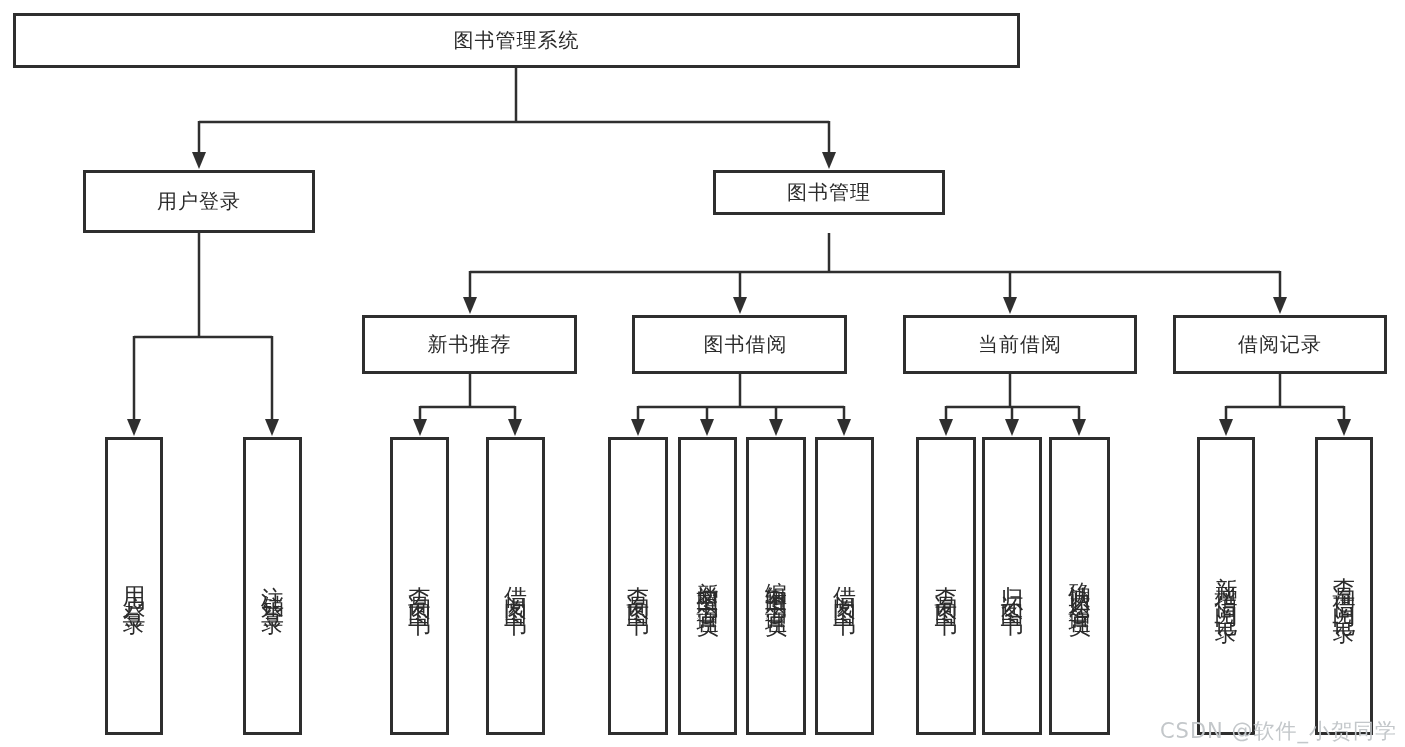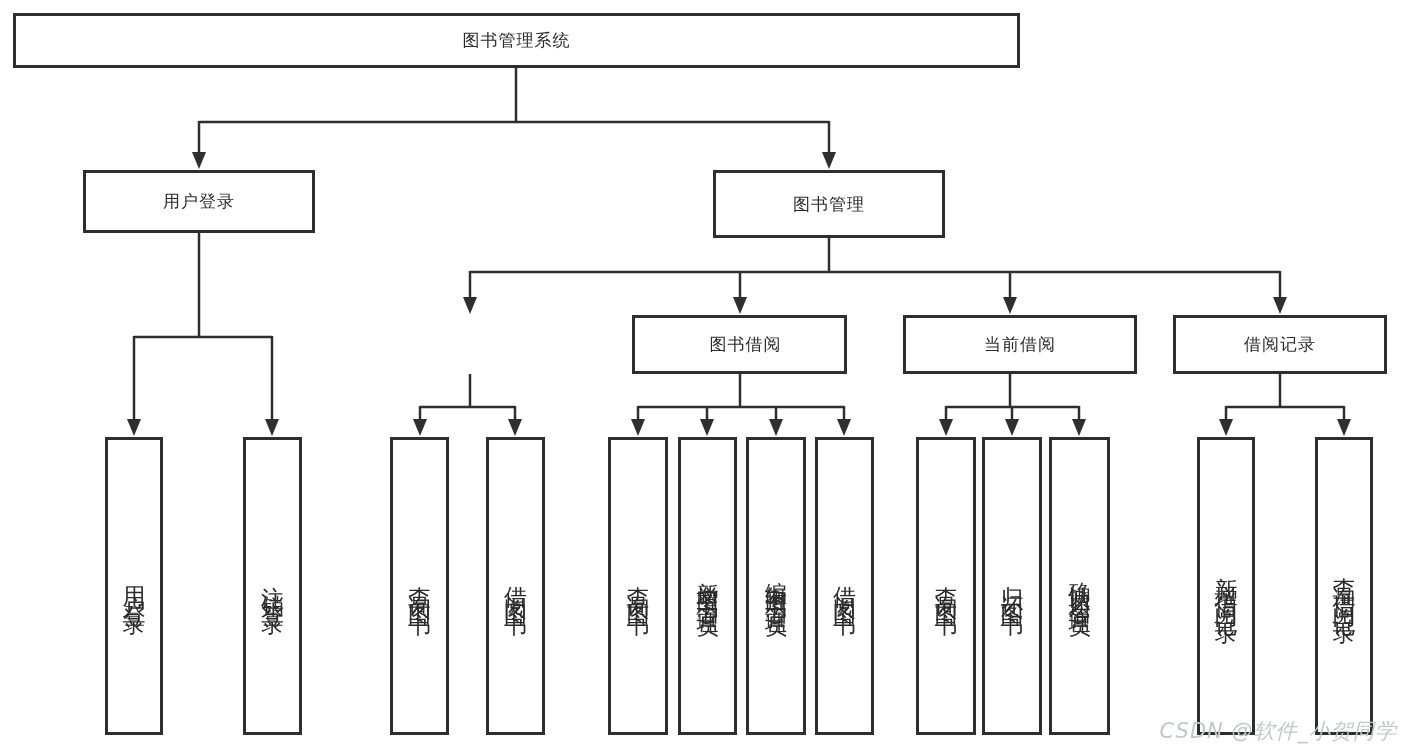--- a/index.html
+++ b/index.html
@@ -19,21 +19,21 @@
   .box {
     position: absolute;
     box-sizing: border-box;
     background: #ffffff;
     border: 3px solid #2e2e2e;
     display: flex;
     align-items: center;
     justify-content: center;
   }
   .hlabel {
-    font-size: 17px;
+    font-size: 20px;
     color: #2b2b2b;
     letter-spacing: 1px;
     white-space: nowrap;
   }
   .vlabel {
     writing-mode: vertical-rl;
     text-orientation: mixed;
     font-size: 23px;
     letter-spacing: 9px;
     line-height: 1;
@@ -45,21 +45,20 @@
     letter-spacing: 5px;
   }
   .watermark {
     position: absolute;
     right: 8px;
     bottom: 2px;
     font-size: 21px;
     color: #c3c7ca;
     letter-spacing: 1px;
     white-space: nowrap;
-    font-style: italic;
   }
 </style>
 </head>
 <body>
 
 <div id="stage">
 
   <svg id="connectors" width="1405" height="747" viewBox="0 0 1405 747">
     <g stroke="#2f2f2f" stroke-width="2.5" fill="none">
 
@@ -126,24 +125,27 @@
     </g>
   </svg>
 
   <div class="box" style="left:13px; top:13px; width:1007px; height:55px;">
     <span class="hlabel">图书管理系统</span>
   </div>
 
   <div class="box" style="left:83px; top:170px; width:232px; height:63px;">
     <span class="hlabel">用户登录</span>
   </div>
-  <div class="box" style="left:713px; top:170px; width:232px; height:68px;">
+  <div class="box" style="left:713px; top:170px; width:232px; height:45px;">
     <span class="hlabel">图书管理</span>
   </div>
 
+  <div class="box" style="left:362px; top:315px; width:215px; height:59px;">
+    <span class="hlabel">新书推荐</span>
+  </div>
   <div class="box" style="left:632px; top:315px; width:215px; height:59px;padding-left:12px;">
     <span class="hlabel">图书借阅</span>
   </div>
   <div class="box" style="left:903px; top:315px; width:234px; height:59px;">
     <span class="hlabel">当前借阅</span>
   </div>
   <div class="box" style="left:1173px; top:315px; width:214px; height:59px;">
     <span class="hlabel">借阅记录</span>
   </div>
 

